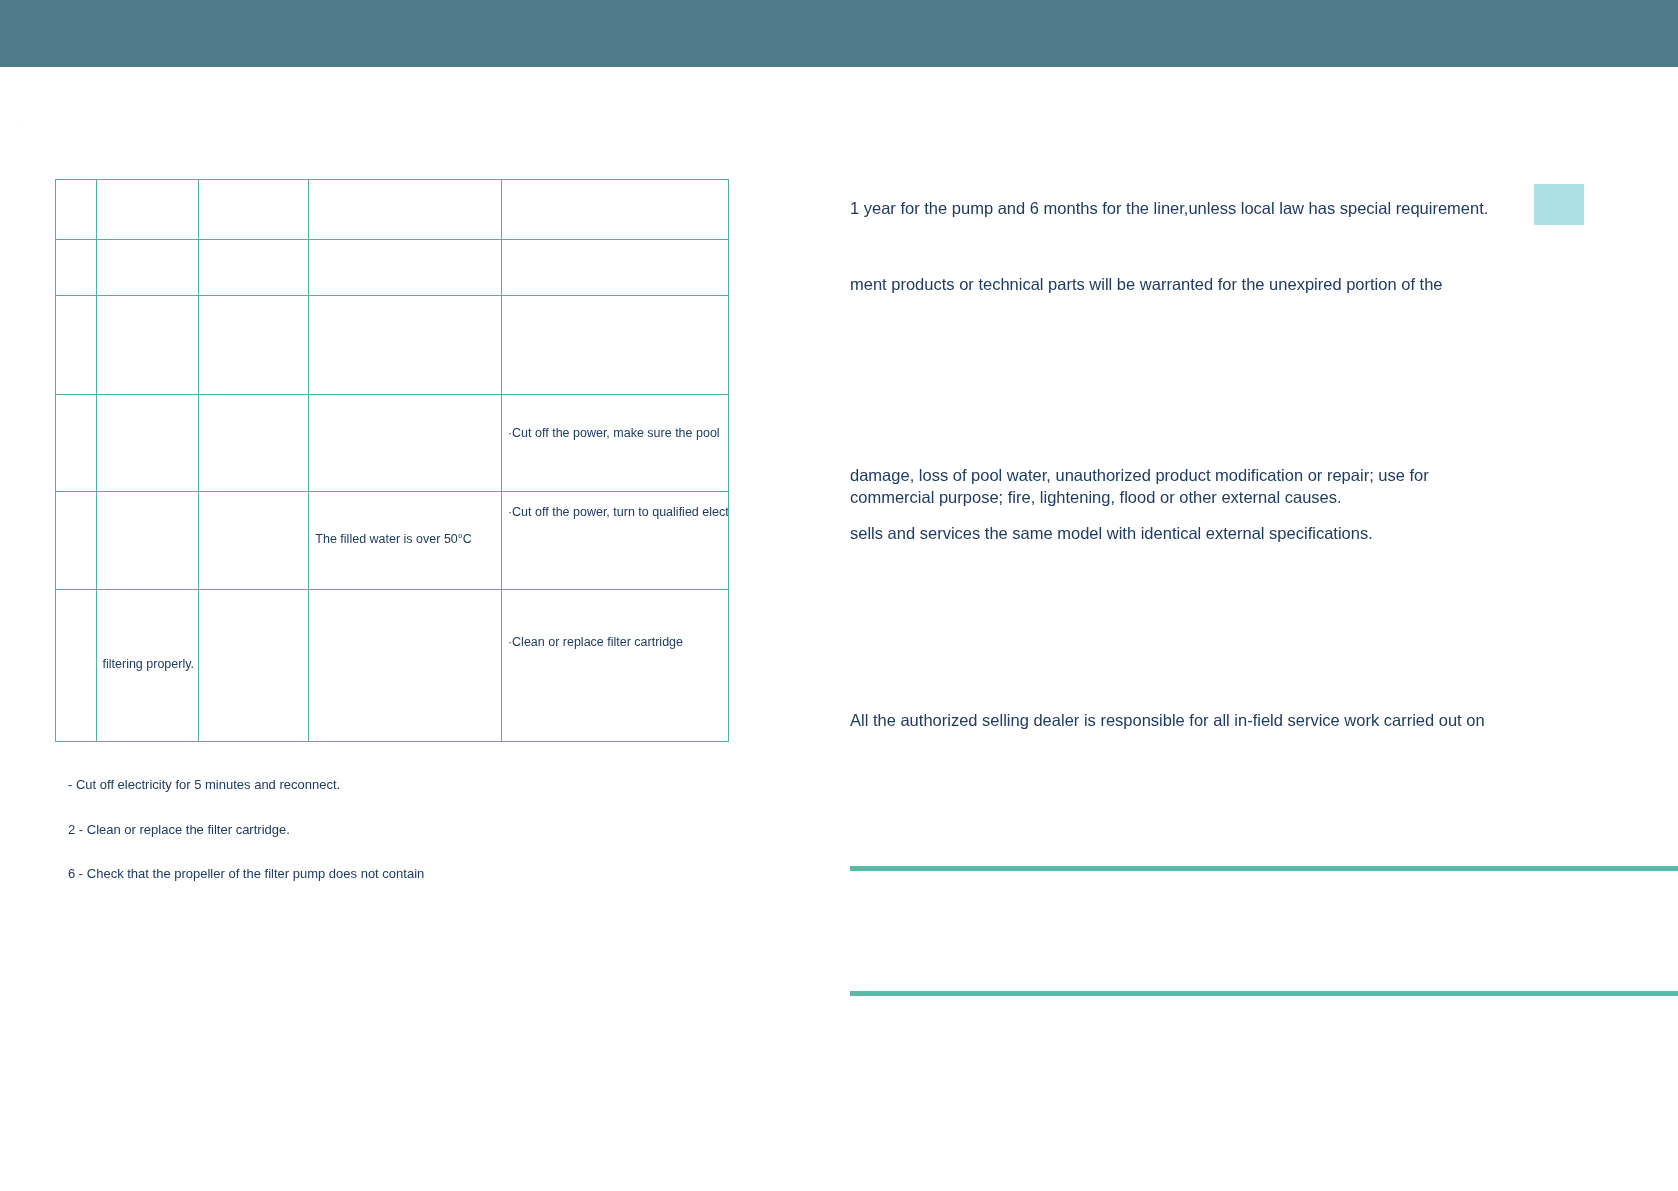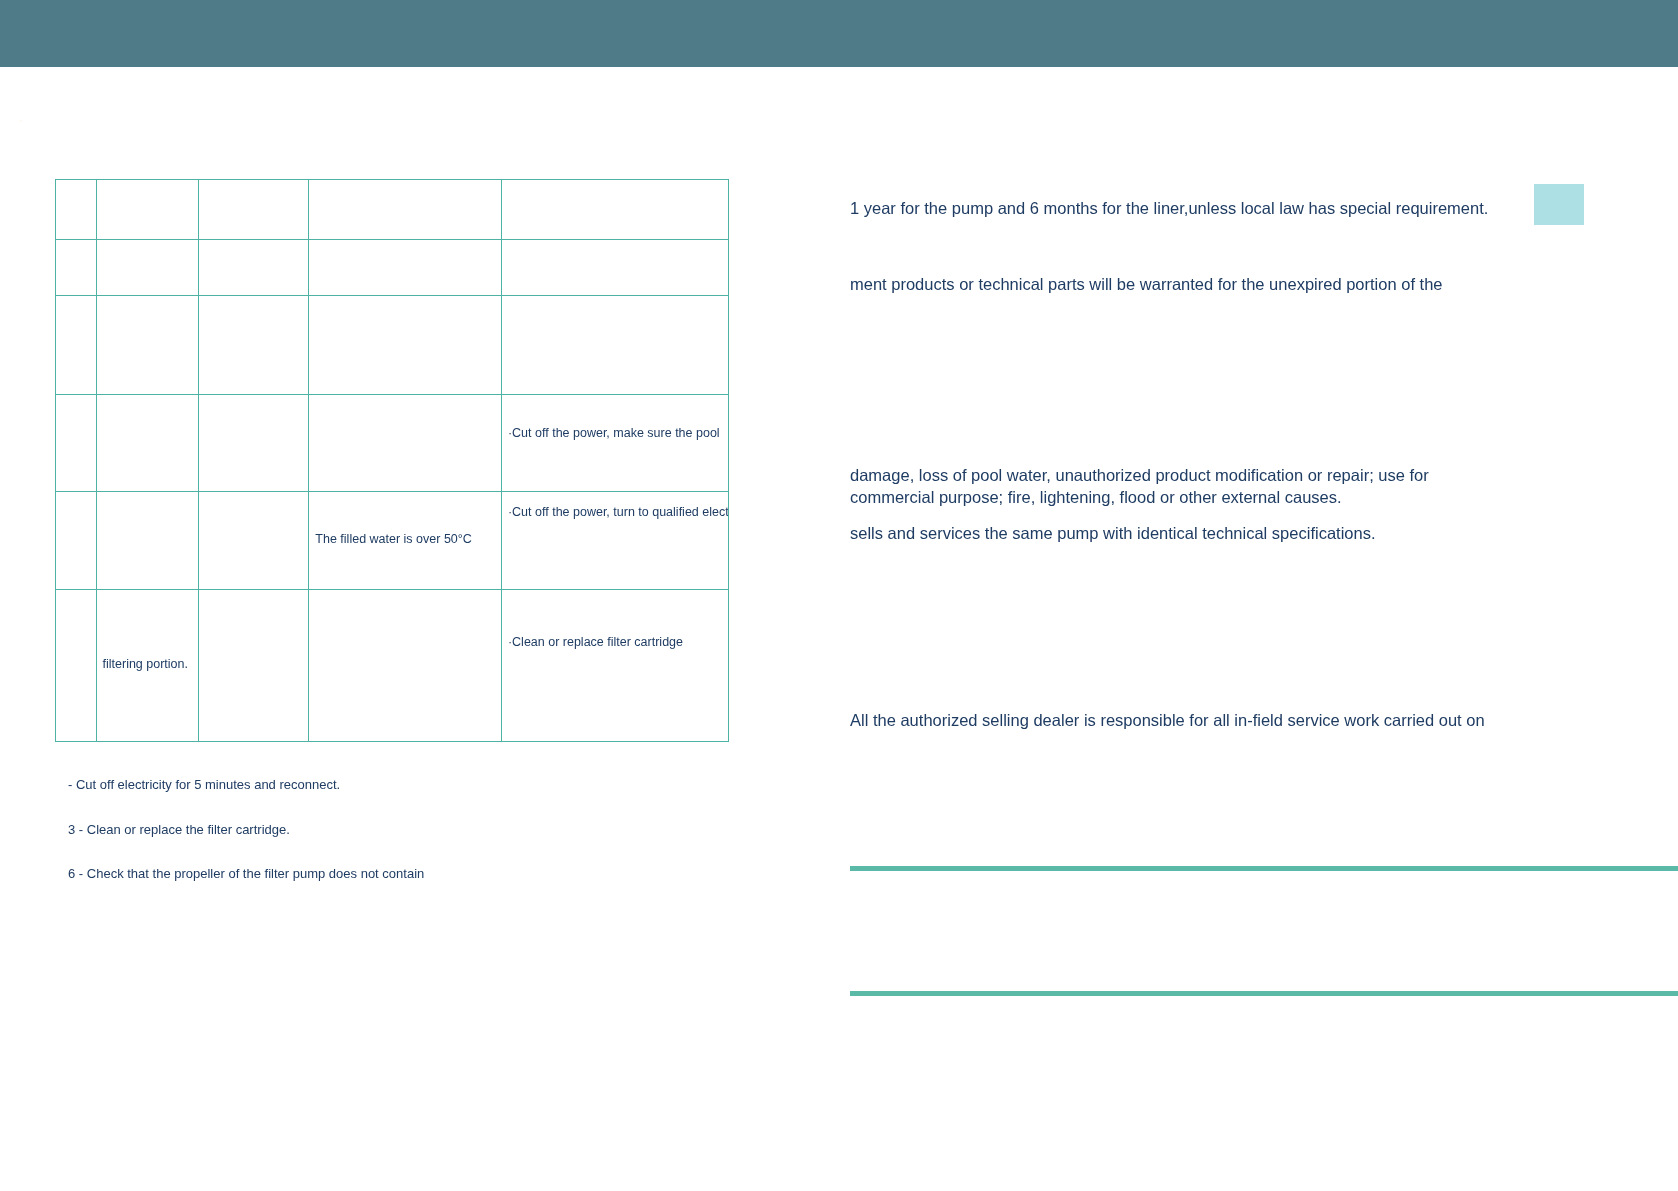--- a/index.html
+++ b/index.html
@@ -239,49 +239,49 @@
           </td>
         <td>
             <span class="cell-text vmid" style="top:12px;">·Cut off the power, turn to qualified electri</span>
           </td>
       </tr>
       <tr style="height:152px;">
         <td>
             <span class="cell-text pad"></span>
           </td>
         <td>
-            <span class="cell-text vmid" style="top:66px;">filtering portion.</span>
+            <span class="cell-text vmid" style="top:66px;">filtering properly.</span>
           </td>
         <td>
             <span class="cell-text pad"></span>
           </td>
         <td>
             <span class="cell-text pad"></span>
           </td>
         <td>
             <span class="cell-text vmid" style="top:44px;">·Clean or replace filter cartridge</span>
           </td>
       </tr>
     </tbody>
   </table>
 
   <ul class="notes-list">
     <li>- Cut off electricity for 5 minutes and reconnect.</li>
-    <li>3 - Clean or replace the filter cartridge.</li>
+    <li>2 - Clean or replace the filter cartridge.</li>
     <li>6 - Check that the propeller of the filter pump does not contain</li>
   </ul>
 
 </div>
 
 <div class="right-column">
 
   <p class="warranty-para p1">1 year for the pump and 6 months for the liner,unless local law has special requirement.</p>
   <div class="teal-swatch"></div>
 
   <p class="warranty-para p2">ment products or technical parts will be warranted for the unexpired portion of the</p>
   <p class="warranty-para p3">damage, loss of pool water, unauthorized product modification or repair; use for commercial purpose; fire, lightening, flood or other external causes.</p>
-  <p class="warranty-para p4">sells and services the same pump with identical technical specifications.</p>
+  <p class="warranty-para p4">sells and services the same model with identical external specifications.</p>
   <p class="warranty-para p5">All the authorized selling dealer is responsible for all in-field service work carried out on</p>
 
   <div class="rule-line rule-1"></div>
   <div class="rule-line rule-2"></div>
 
 </div>
 
 </body></html>

